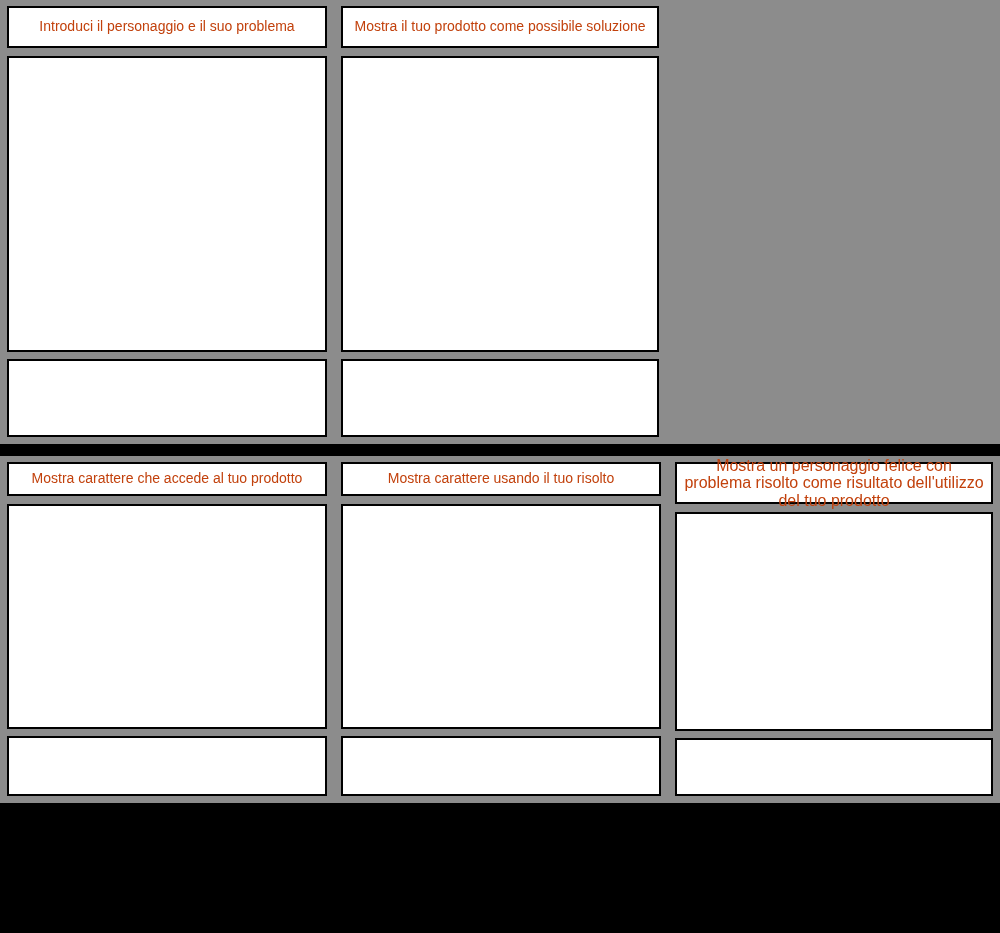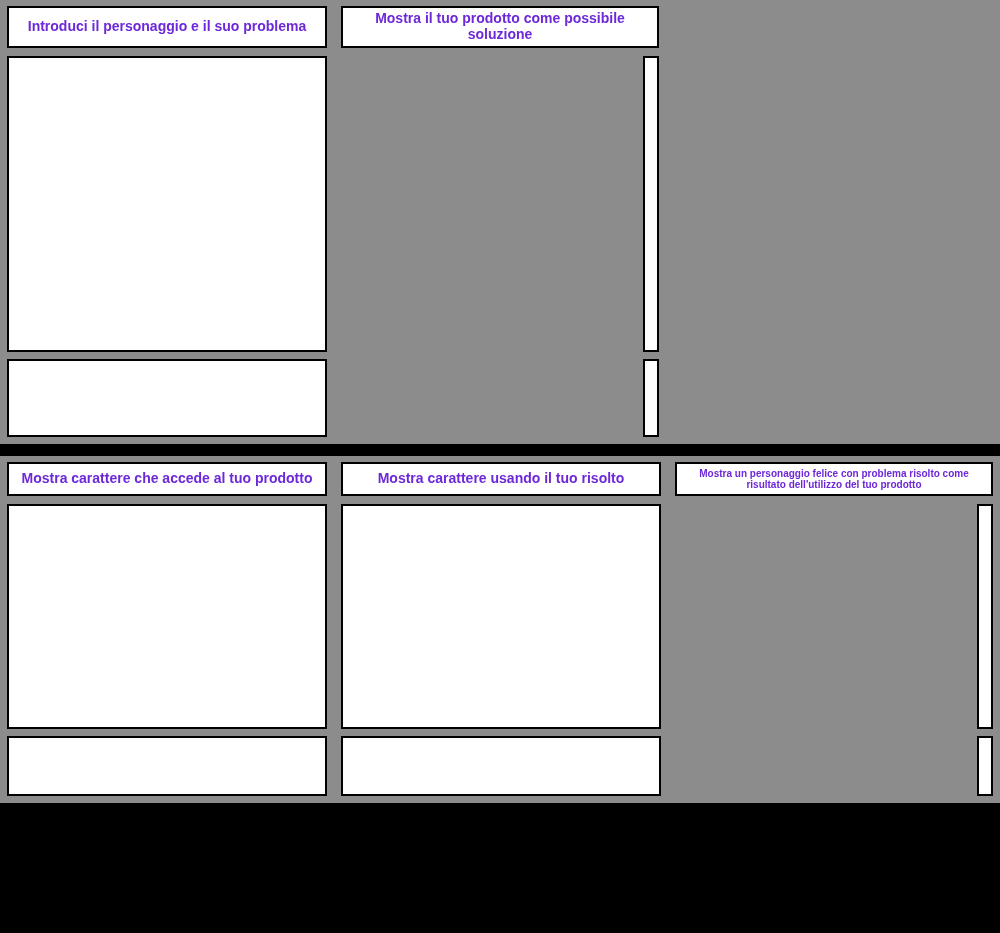--- a/index.html
+++ b/index.html
@@ -48,41 +48,40 @@
     display: flex;
     flex-direction: column;
     box-sizing: border-box;
     padding: 6px 7px 7px 7px;
   }
   .cell-narrow {
     width: 334px;
   }
   .cell-wide {
     width: 332px;
-    align-items: flex-end;
   }
   .title-box {
     background: #ffffff;
     border: 2px solid #000000;
     box-sizing: border-box;
     height: 42px;
     display: flex;
     align-items: center;
     justify-content: center;
     text-align: center;
     padding: 2px 6px;
   }
   .title-text {
     font-size: 14px;
-    font-weight: bold;
+    font-weight: normal;
     line-height: 1.12;
-    color: #6d28d9;
+    color: #c2410c;
   }
   .title-text.small {
-    font-size: 10px;
+    font-size: 16px;
     line-height: 1.1;
   }
   .art-box {
     background: #ffffff;
     border: 2px solid #000000;
     box-sizing: border-box;
     margin-top: 8px;
     height: 297px;
   }
   .caption-box {

